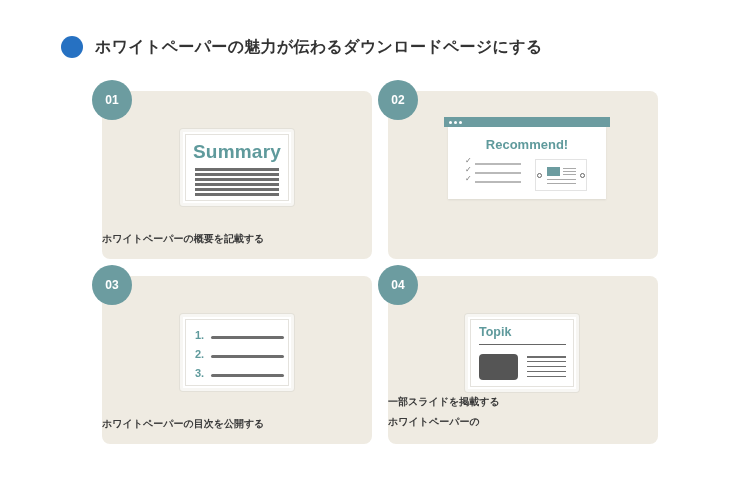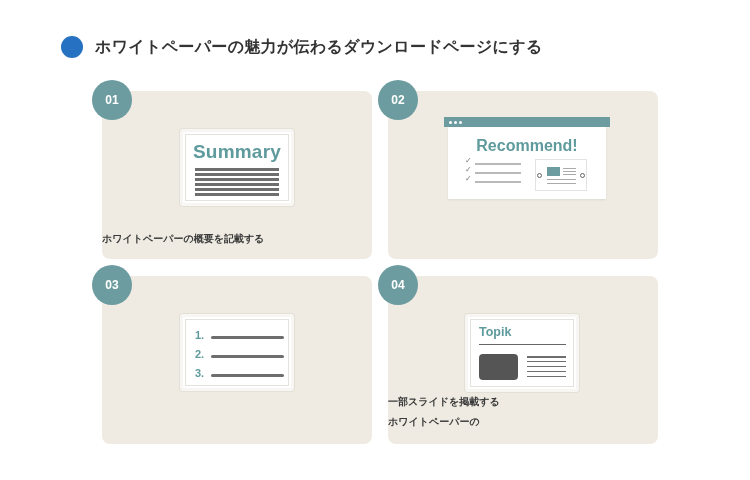--- a/index.html
+++ b/index.html
@@ -30,21 +30,21 @@
   .c1 .frame { left: 78px; top: 30px; width: 114px; height: 77px; }
   .summary-title { position: absolute; left: 0; right: 0; top: 9px; text-align: center; font-family: "Liberation Sans", sans-serif; font-weight: bold; font-size: 19px; color: #5f9a9c; letter-spacing: 0.2px; }
   .summary-lines { position: absolute; left: 12px; right: 12px; top: 36px; }
   .summary-lines span { display: block; height: 2.5px; background: #6e6e6e; margin-bottom: 2.5px; }
 
   
   .browser { position: absolute; left: 56px; top: 26px; width: 166px; height: 82px; }
   .browser-bar { position: absolute; left: 0; top: 0; right: 0; height: 10px; background: #6c9ca0; }
   .browser-bar i { position: absolute; top: 3.5px; width: 3px; height: 3px; border-radius: 50%; background: #ffffff; }
   .browser-body { position: absolute; left: 4px; right: 4px; top: 10px; bottom: 0; background: #ffffff; box-shadow: 0 1px 2px rgba(0,0,0,0.08); }
-  .rec-title { position: absolute; left: 0; right: 0; top: 10px; text-align: center; font-family: "Liberation Sans", sans-serif; font-weight: bold; font-size: 16px; color: #5f9a9c; }
+  .rec-title { position: absolute; left: 0; right: 0; top: 10px; text-align: center; font-family: "Liberation Sans", sans-serif; font-weight: bold; font-size: 13px; color: #5f9a9c; }
   .check-row { position: absolute; left: 17px; height: 8px; width: 60px; }
   .check-row b { position: absolute; left: 0; top: -4px; font-size: 8px; color: #777; font-weight: normal; }
   .check-row s { position: absolute; left: 10px; top: 3px; width: 46px; height: 2px; background: #b9b9b9; text-decoration: none; }
   .slide-box { position: absolute; left: 87px; top: 32px; width: 52px; height: 32px; border: 1px solid #e3e3e3; }
   .slide-box .dot { position: absolute; top: 13px; width: 5px; height: 5px; border: 1.2px solid #666; border-radius: 50%; }
   .slide-box .img { position: absolute; left: 11px; top: 7px; width: 13px; height: 9px; background: #6c9ca0; }
   .slide-box .ln { position: absolute; height: 1.3px; background: #aaa; }
 
   
   .c3 .frame { left: 78px; top: 30px; width: 114px; height: 77px; }
@@ -131,20 +131,21 @@
       </div>
     <div class="toc-row" style="top:33px">
         <span class="n">2.</span>
         <span class="bar"></span>
       </div>
     <div class="toc-row" style="top:52px">
         <span class="n">3.</span>
         <span class="bar"></span>
       </div>
   </div>
+  <div class="card-caption">ホワイトペーパーの目次を公開する</div>
 </div>
 
 <div class="card c4">
   <div class="num-badge">04</div>
   <div class="frame">
     <div class="frame-inner"></div>
     <div class="topik-title">Topik</div>
     <div class="topik-rule"></div>
     <div class="topik-img"></div>
     <div class="topik-lines">

